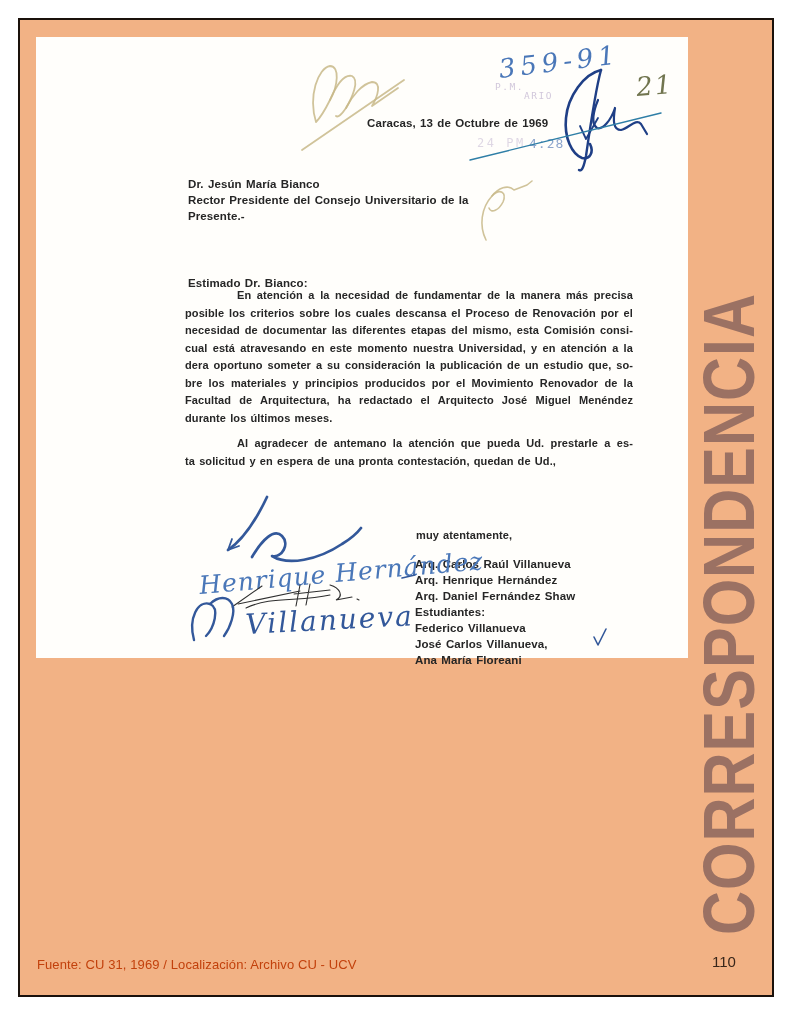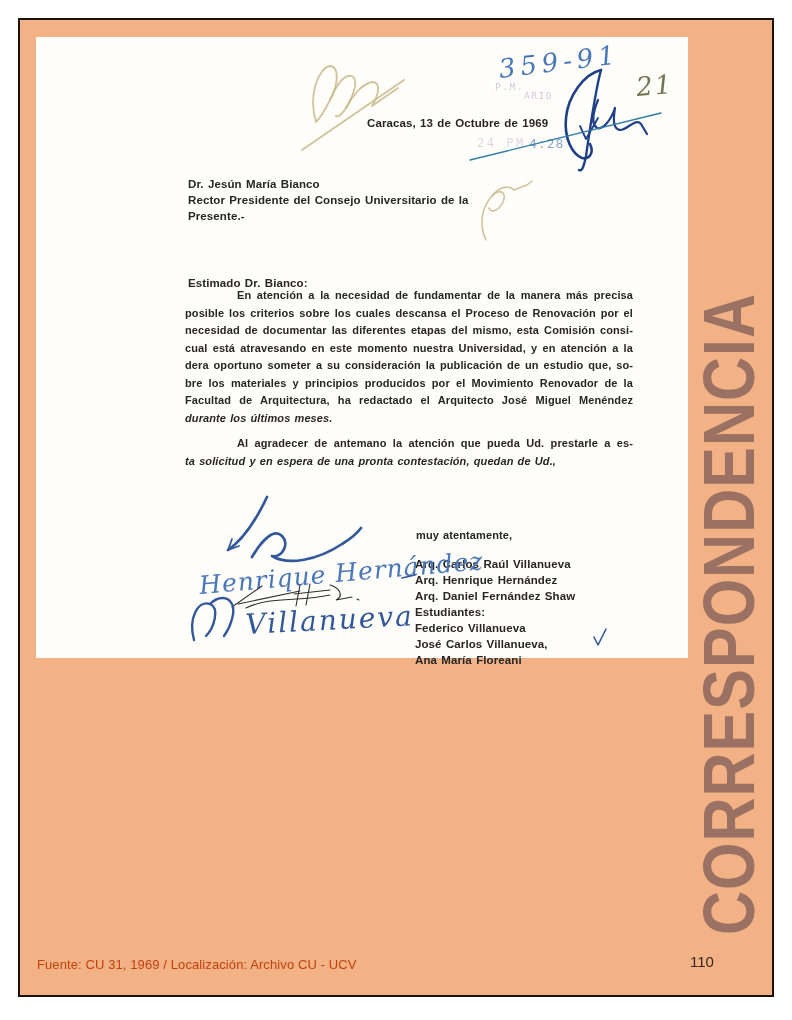--- a/index.html
+++ b/index.html
@@ -23,38 +23,38 @@
   .typed{
     position:absolute;font-weight:bold;color:#262626;
     letter-spacing:0.1px;word-spacing:1px;white-space:nowrap;
   }
   .date{left:331px;top:80px;font-size:11.5px;}
   .recipient{left:152px;top:139px;font-size:11.5px;line-height:16.2px;}
   .salutation{left:152px;top:240px;font-size:11.5px;}
   .body-block{left:149px;top:250px;width:448px;font-size:11px;line-height:17.5px;white-space:normal;}
   .para{margin-bottom:8px;}
   .para .line{text-align:justify;text-align-last:justify;}
-  .para .line.last{text-align-last:left;font-style:italic;}
+  .para .line.last{text-align-last:left;}
   .para .line:first-child{text-indent:52px;}
   .closing{left:380px;top:492px;font-size:11px;}
   .signatories{left:379px;top:519px;font-size:11.5px;line-height:16px;}
   
   .vertical-title{
     position:absolute;left:446px;top:617px;width:566px;height:70px;
     line-height:70px;text-align:center;white-space:nowrap;
     transform:rotate(-90deg) scaleY(1.18);transform-origin:center;
     font-size:61px;font-weight:bold;letter-spacing:1px;
     color:var(--title-brown,#9b7163);
   }
   
   .footer-source{
     position:absolute;left:37px;top:957px;font-size:13px;color:#c2410c;letter-spacing:0.1px;
   }
   .page-number{
-    position:absolute;left:690px;top:953px;width:68px;text-align:left;
+    position:absolute;left:690px;top:953px;width:68px;text-align:center;
     font-size:15px;color:#38261a;
   }
   
   svg.overlay{position:absolute;left:0;top:0;pointer-events:none;}
   .ink-navy{stroke:var(--ink-navy,#1f3f86);fill:none;stroke-linecap:round;stroke-linejoin:round;}
   .ink-steel{stroke:#33589a;fill:none;stroke-linecap:round;stroke-linejoin:round;}
   .ink-teal{stroke:var(--ink-teal,#2e7ea6);fill:none;stroke-linecap:round;}
   .ink-khaki{stroke:var(--ink-khaki,#c8b888);fill:none;stroke-linecap:round;stroke-linejoin:round;opacity:.85;}
   .pencil{stroke:#2f2f2f;fill:none;stroke-linecap:round;}
   .hw-blue-text{fill:var(--ink-blue,#4a77b8);font-family:"DejaVu Serif",serif;font-style:italic;}

